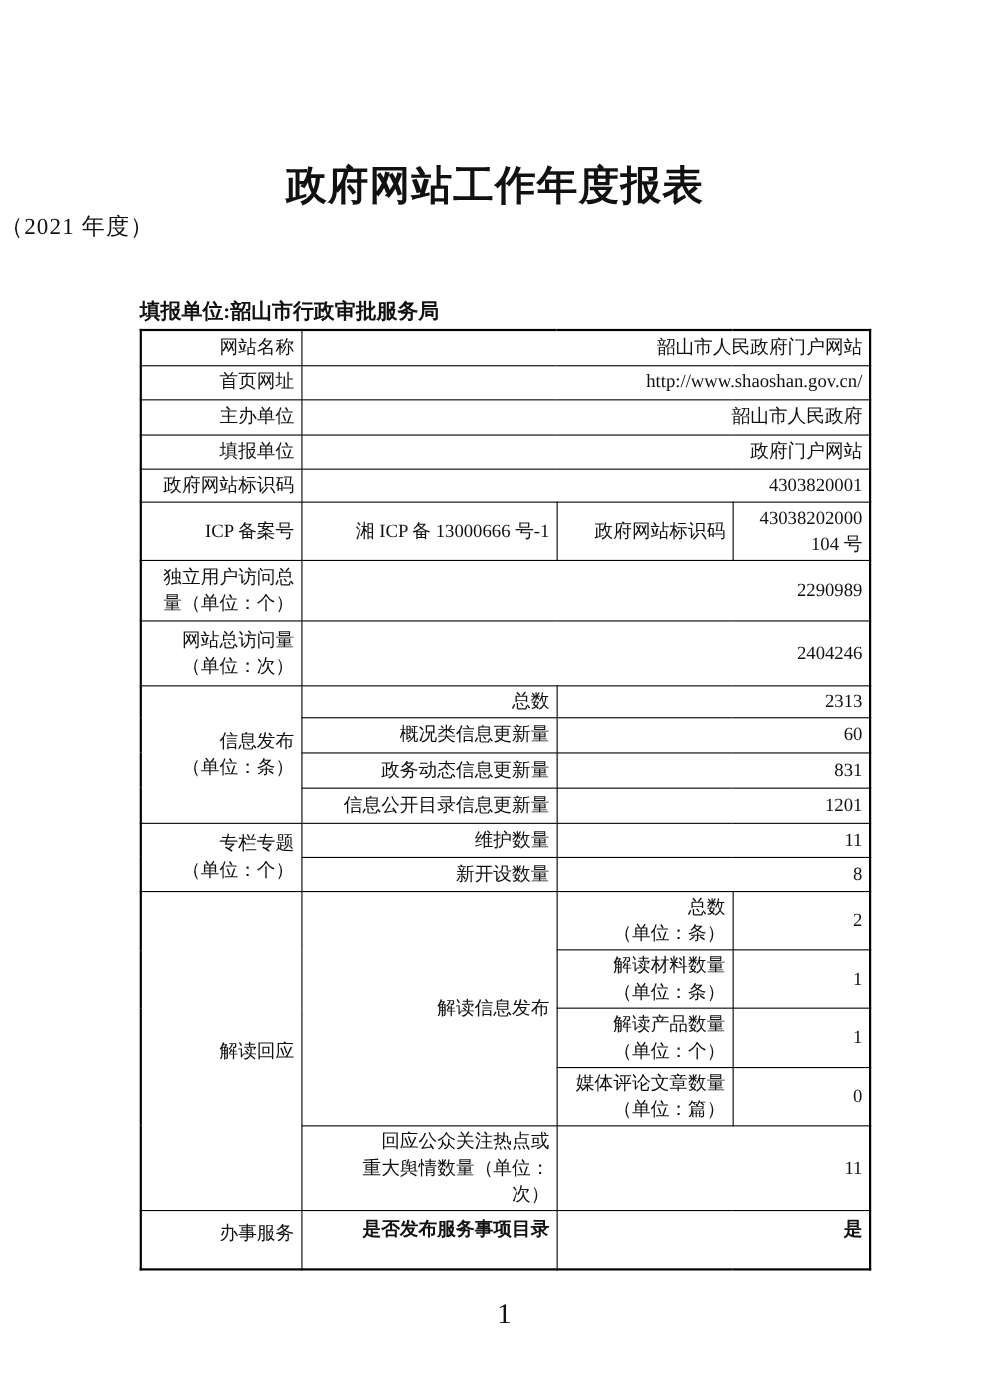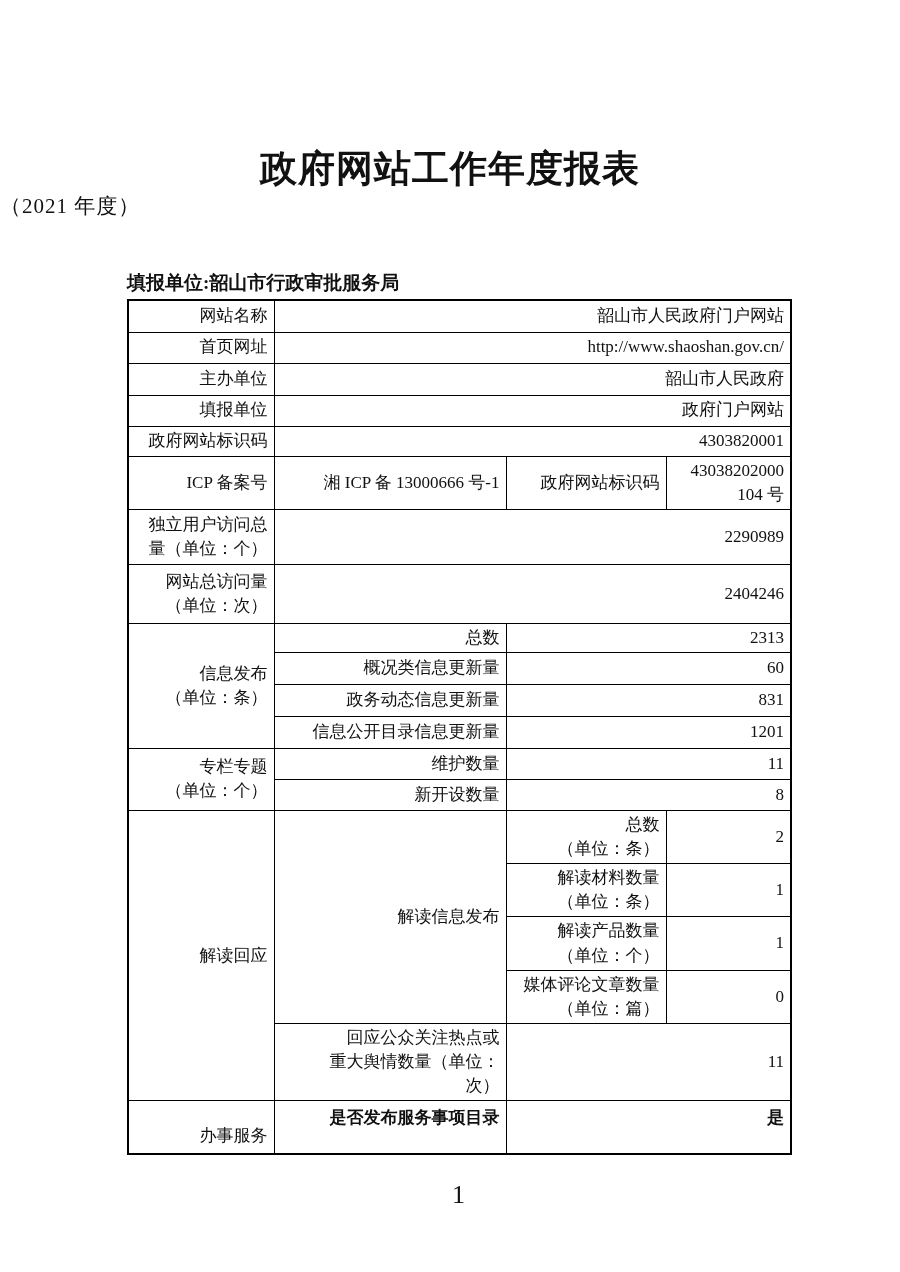--- a/index.html
+++ b/index.html
@@ -51,21 +51,21 @@
     border: 1px solid #000000;
     text-align: right;
     vertical-align: middle;
     font-size: 17px;
     line-height: 1.42;
     white-space: pre-line;
     padding: 2px 6px;
     overflow: hidden;
   }
   table.report td.v-top { vertical-align: top; padding-top: 5px; font-weight: bold; }
-  table.report td.v-bottom { vertical-align: bottom; padding-bottom: 5px; margin-left: 44px; }
+  table.report td.v-bottom { vertical-align: bottom; padding-bottom: 20px; margin-left: 44px; }
   .page-number {
     position: absolute;
     top: 1180px; left: 127px;
     width: 663px;
     text-align: center;
     font-size: 26px;
   }
 </style>
 </head>
 <body>

